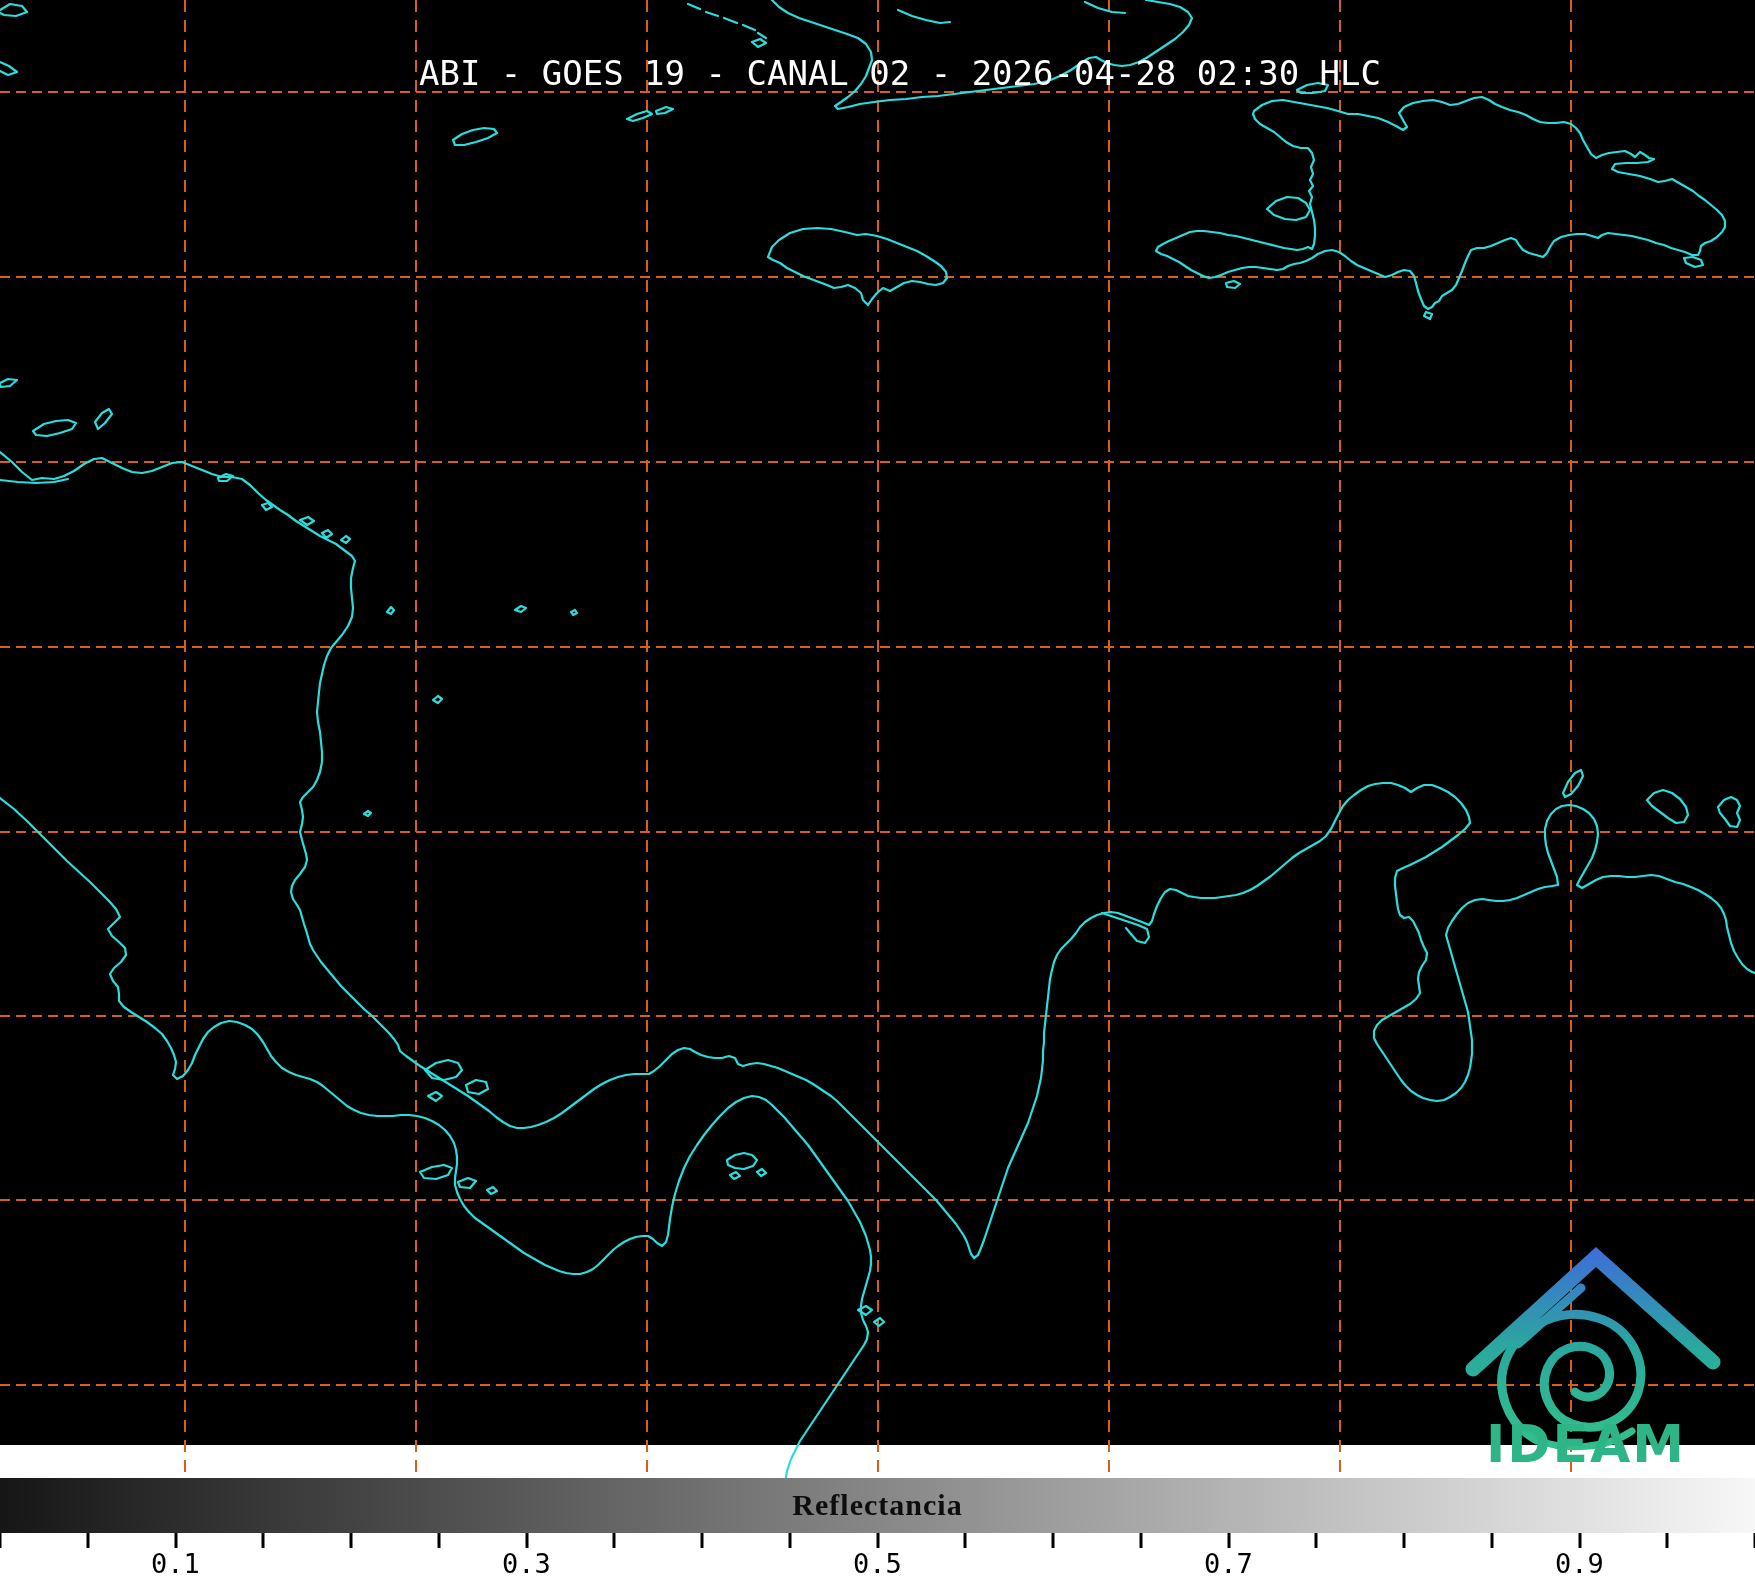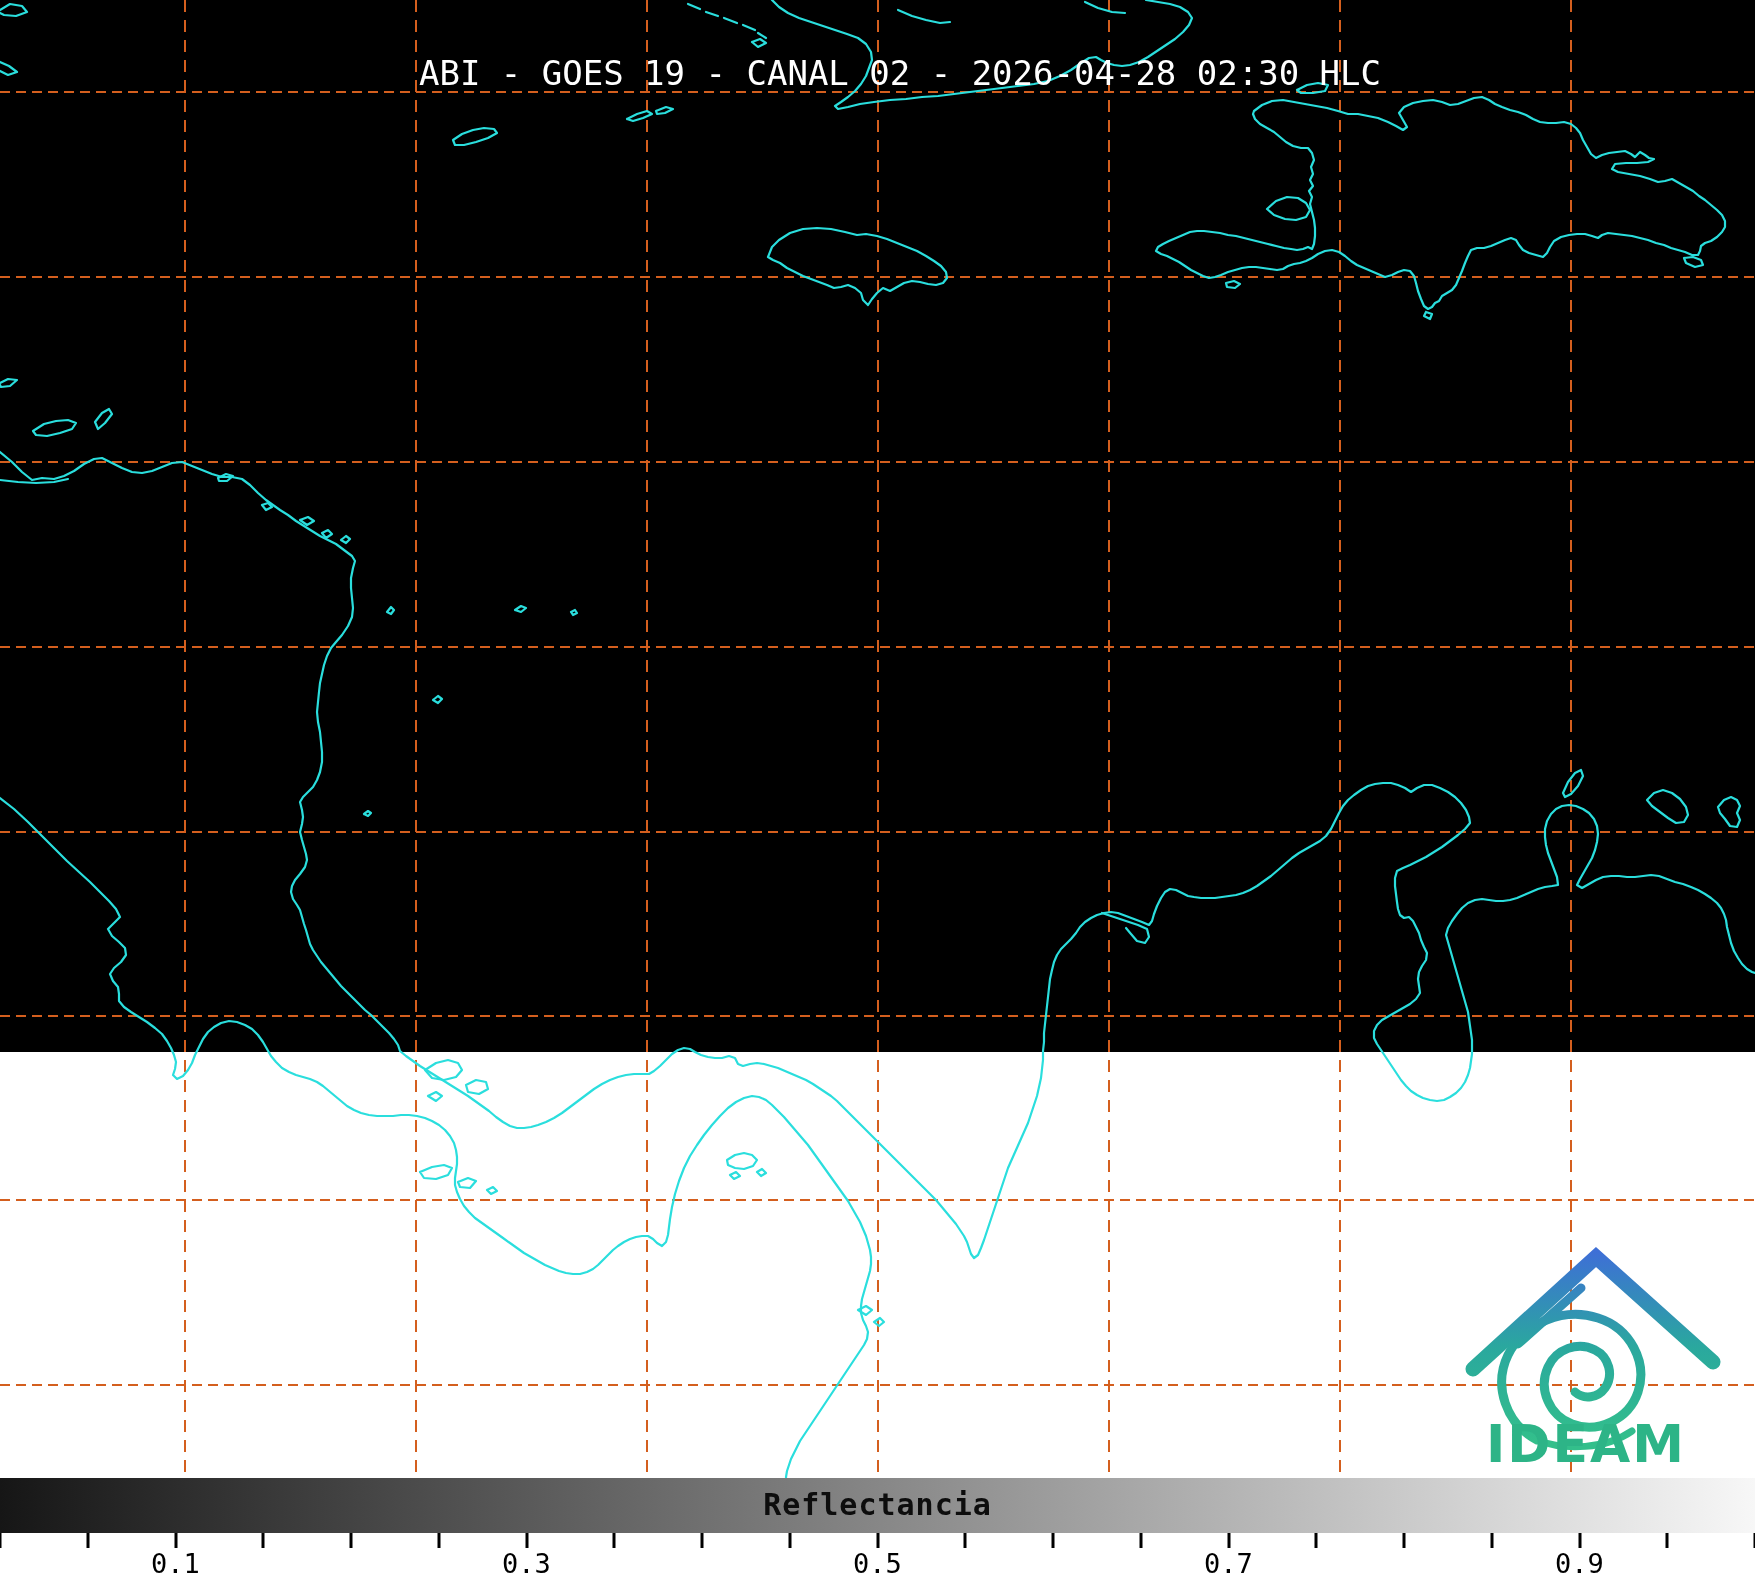--- a/index.html
+++ b/index.html
@@ -1,18 +1,18 @@
 <!DOCTYPE html>
 <html><head>
 <meta charset="utf-8">
 <style>
   html,body{margin:0;padding:0;background:#ffffff;}
   body{width:1755px;height:1577px;position:relative;overflow:hidden;
        font-family:"DejaVu Sans Mono", monospace;}
-  #map{position:absolute;left:0;top:0;width:1755px;height:1052px;background:#000;}
+  #map{position:absolute;left:0;top:0;width:1755px;height:1445px;background:#000;}
   #map-svg{position:absolute;left:0;top:0;}
   #colorbar{position:absolute;left:0;top:1478px;width:1755px;height:55px;}
   #colorbar-label{position:absolute;left:50%;top:50%;transform:translate(-50%,-54%);
       font-size:30px;font-weight:bold;color:#0d0d0d;letter-spacing:1px;white-space:nowrap;}
   #axis{position:absolute;left:0;top:1533px;width:1755px;height:36px;background:#ffffff;}
   .tick{position:absolute;top:0;width:3px;height:15px;background:#000;transform:translateX(-50%);}
   .tick-label{position:absolute;top:15px;transform:translateX(-50%);
       font-size:27px;color:#000;white-space:nowrap;}
 </style>
 </head>
@@ -102,21 +102,21 @@
     <g id="logo">
       <path d="M1473,1369 L1596,1257 L1713,1362" fill="none" stroke="url(#logo-grad)" stroke-width="15" stroke-linecap="round"></path>
       <path d="M1581,1288 L1518,1344" fill="none" stroke="url(#logo-grad)" stroke-width="9" stroke-linecap="round"></path>
       <path d="M1537,1440 C1506,1424 1493,1386 1508,1355 C1524,1322 1565,1307 1598,1318 C1630,1328 1648,1362 1638,1392 C1629,1419 1598,1434 1572,1424 C1549,1415 1538,1389 1548,1367 C1556,1349 1578,1341 1595,1350 C1609,1357 1614,1375 1605,1388 C1598,1398 1584,1400 1575,1392" fill="none" stroke="url(#logo-grad)" stroke-width="9" stroke-linecap="round"></path>
       <path d="M1537,1440 C1565,1451 1606,1449 1632,1431" fill="none" stroke="url(#logo-grad)" stroke-width="7" stroke-linecap="round"></path>
       <text id="logo-text" x="1586" y="1462" text-anchor="middle" font-family="DejaVu Sans, sans-serif" font-size="52" font-weight="bold" letter-spacing="2" fill="#2db487">IDEAM</text>
     </g>
   </svg>
 </div>
 
-<div id="colorbar" style="background: linear-gradient(90deg, rgb(22, 22, 22), rgb(247, 247, 247));">
+<div id="colorbar" style="background: linear-gradient(90deg, rgb(22, 22, 22), rgb(247, 247, 247)); font-family: Liberation Serif, serif;">
   <span id="colorbar-label">Reflectancia</span>
 </div>
 
 <div id="axis">
     <div class="tick" style="left: 0px;"></div>
     <div class="tick" style="left: 87.75px;"></div>
     <div class="tick" style="left: 175.5px;"></div>
     <div class="tick" style="left: 263.25px;"></div>
     <div class="tick" style="left: 351px;"></div>
     <div class="tick" style="left: 438.75px;"></div>

